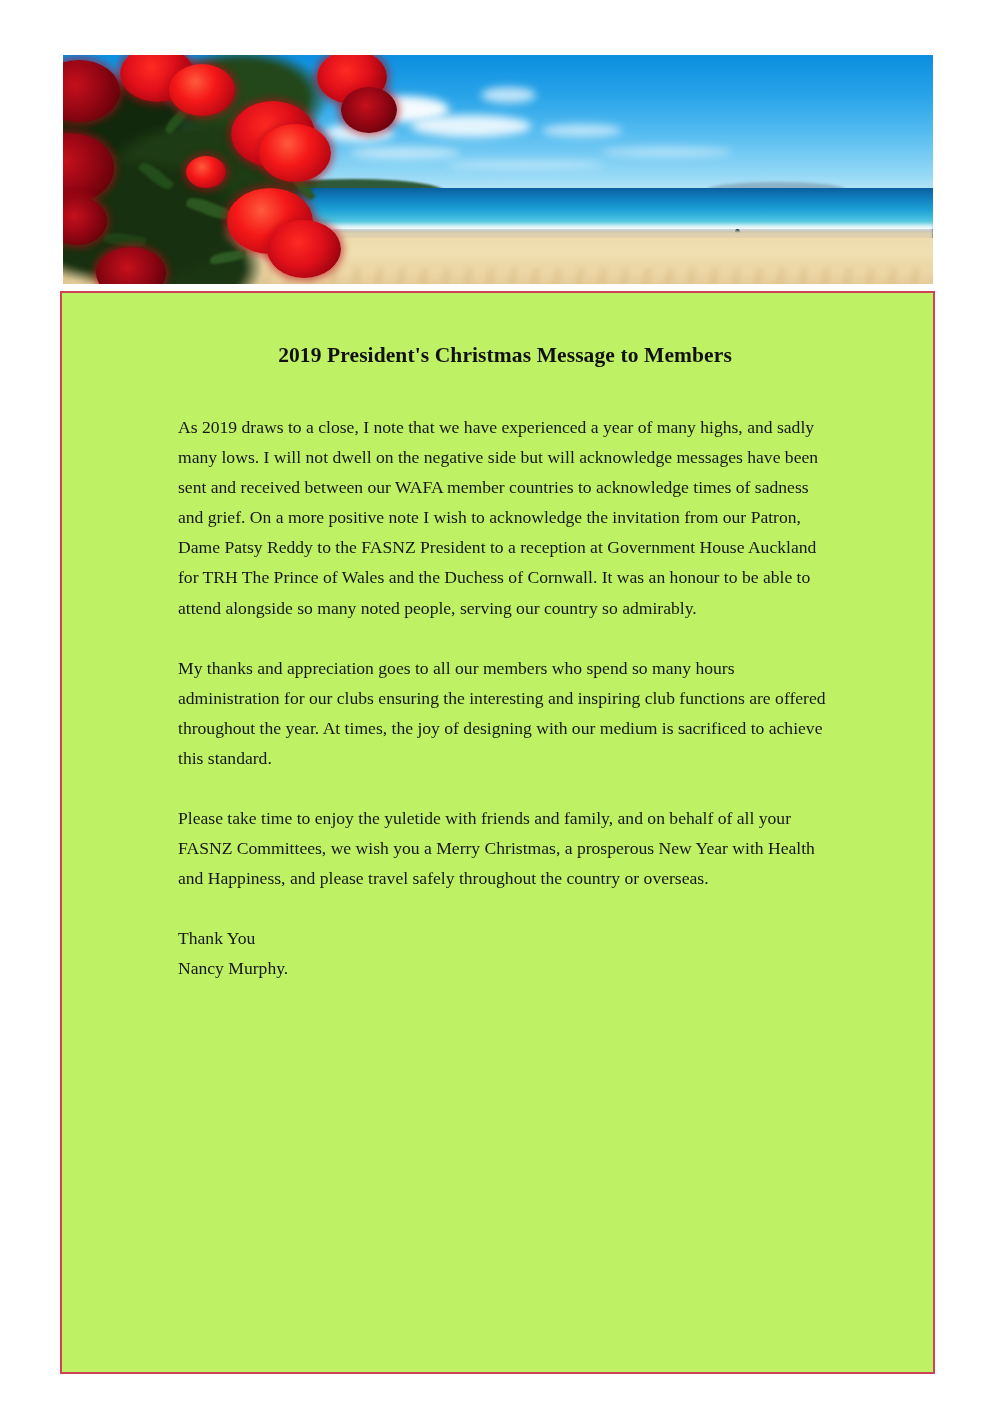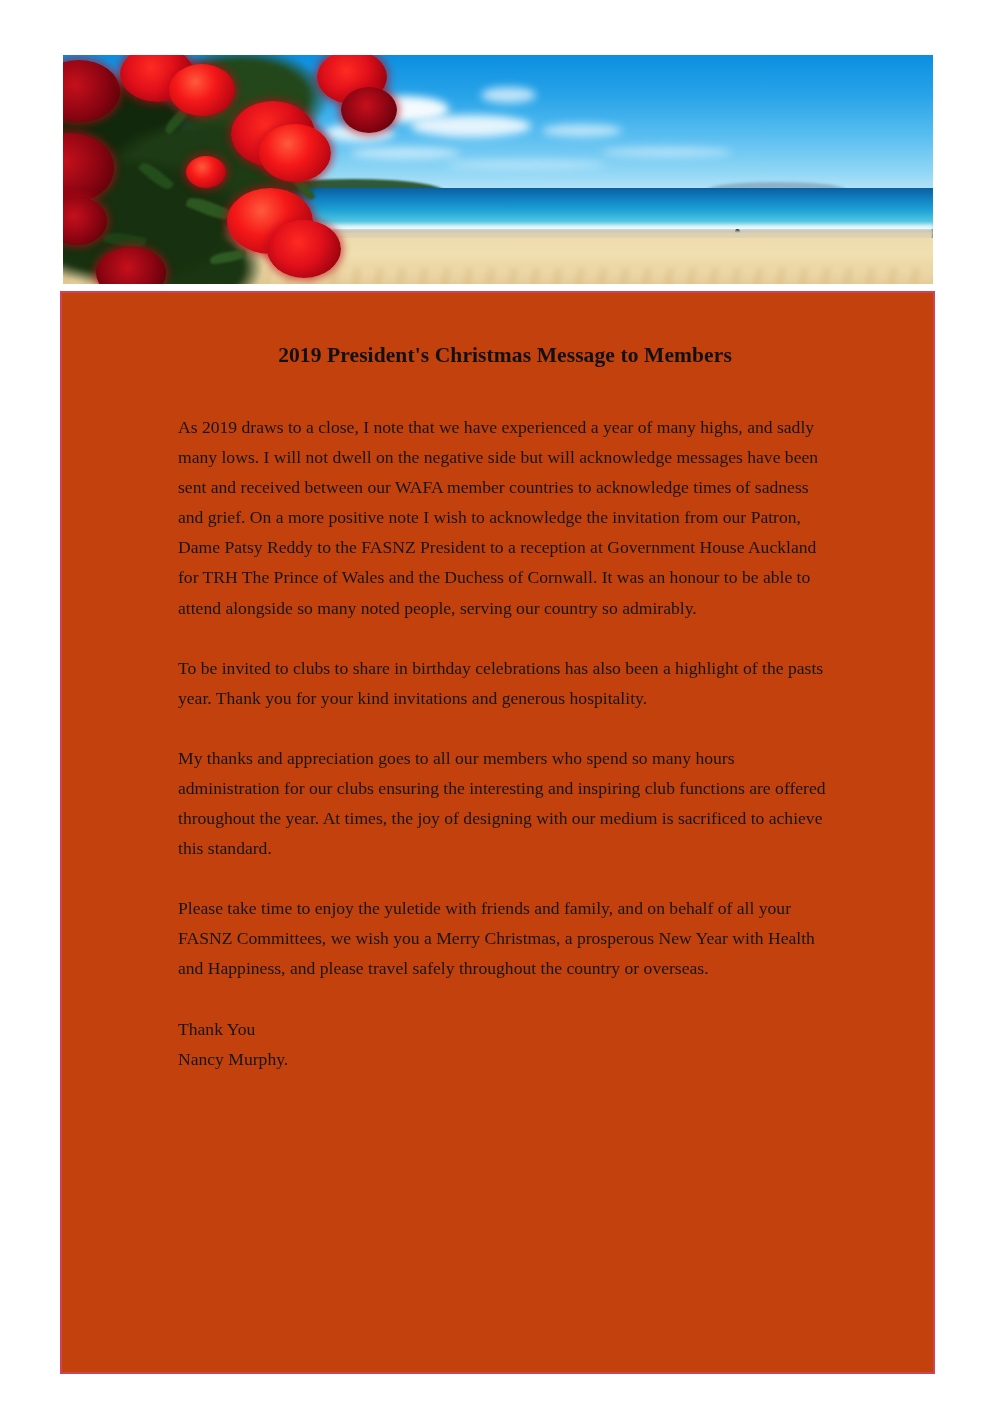--- a/index.html
+++ b/index.html
@@ -195,21 +195,21 @@
 
   
   .letter {
     position: absolute;
     left: 60px;
     top: 291px;
     width: 875px;
     height: 1083px;
     box-sizing: border-box;
     border: 2px solid #cf4356;
-    background: #c2410c;
+    background: #bef264;
   }
   .letter-title {
     margin: 0;
     padding: 0;
     position: absolute;
     left: 116px;
     top: 50px;
     width: 654px;
     text-align: center;
     font-size: 21.5px;
@@ -288,19 +288,18 @@
       <div class="bloom bright" style="left:30%; top:44%; width:40px; height:32px;"></div>
     </div>
   </div>
 </div>
 
 <div class="letter">
   <h1 class="letter-title">2019 President's Christmas Message to Members</h1>
 
   <div class="letter-body">
     <p>As 2019 draws to a close, I note that we have experienced a year of many highs, and sadly many lows.  I will not dwell on the negative side but will acknowledge messages have been sent and received between our WAFA member countries to acknowledge times of sadness and grief.  On a more positive note I wish to acknowledge the invitation from our Patron, Dame Patsy Reddy to the FASNZ President to a reception at Government House Auckland for TRH The Prince of Wales and the Duchess of Cornwall.  It was an honour to be able to attend alongside so many noted people, serving our country so admirably.</p>
-    <p>To be invited to clubs to share in birthday celebrations has also been a highlight of the pasts year.  Thank you for your kind invitations and generous hospitality.</p>
     <p>My thanks and appreciation goes to all our members who spend so many hours administration for our clubs ensuring the interesting and inspiring club functions are offered throughout the year.  At times, the joy of designing with our medium is sacrificed to achieve this standard.</p>
     <p>Please take time to enjoy the yuletide with friends and family, and on behalf of all your FASNZ Committees, we wish you a Merry Christmas, a prosperous New Year with Health and Happiness, and please travel safely throughout the country or overseas.</p>
     <p class="signoff">Thank You
 Nancy Murphy.</p>
   </div>
 </div>
 
 </body></html>

